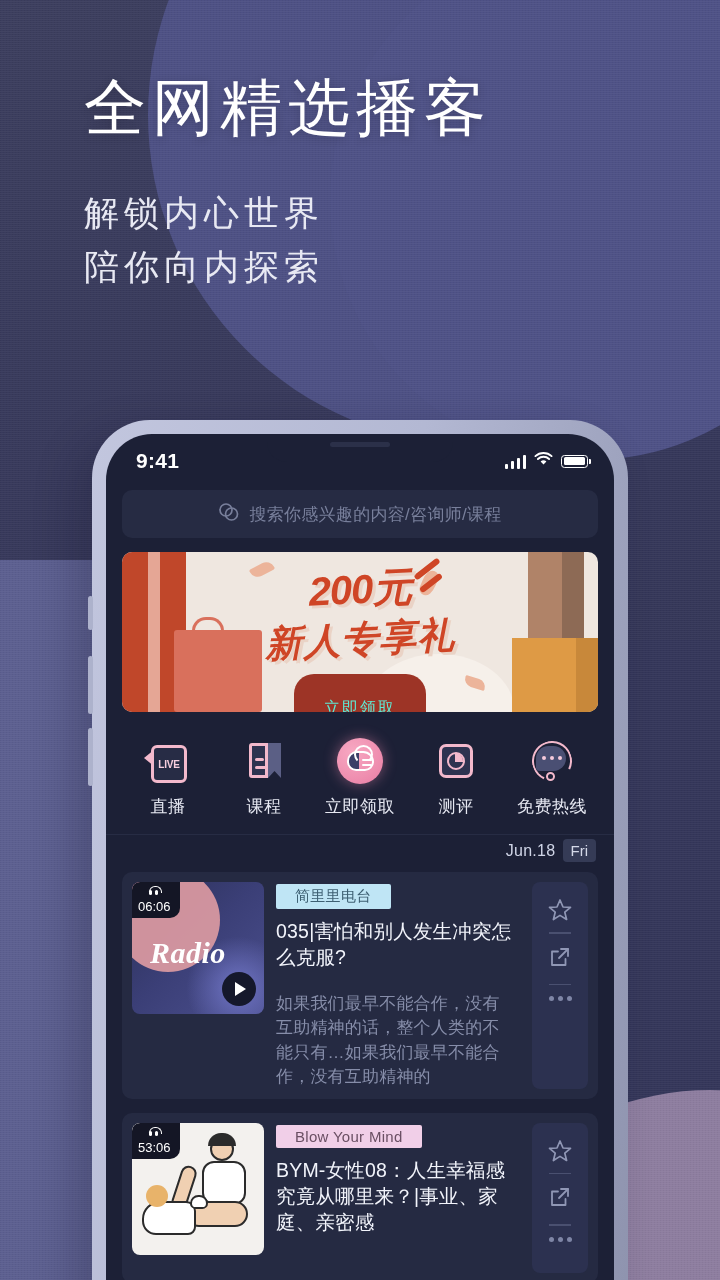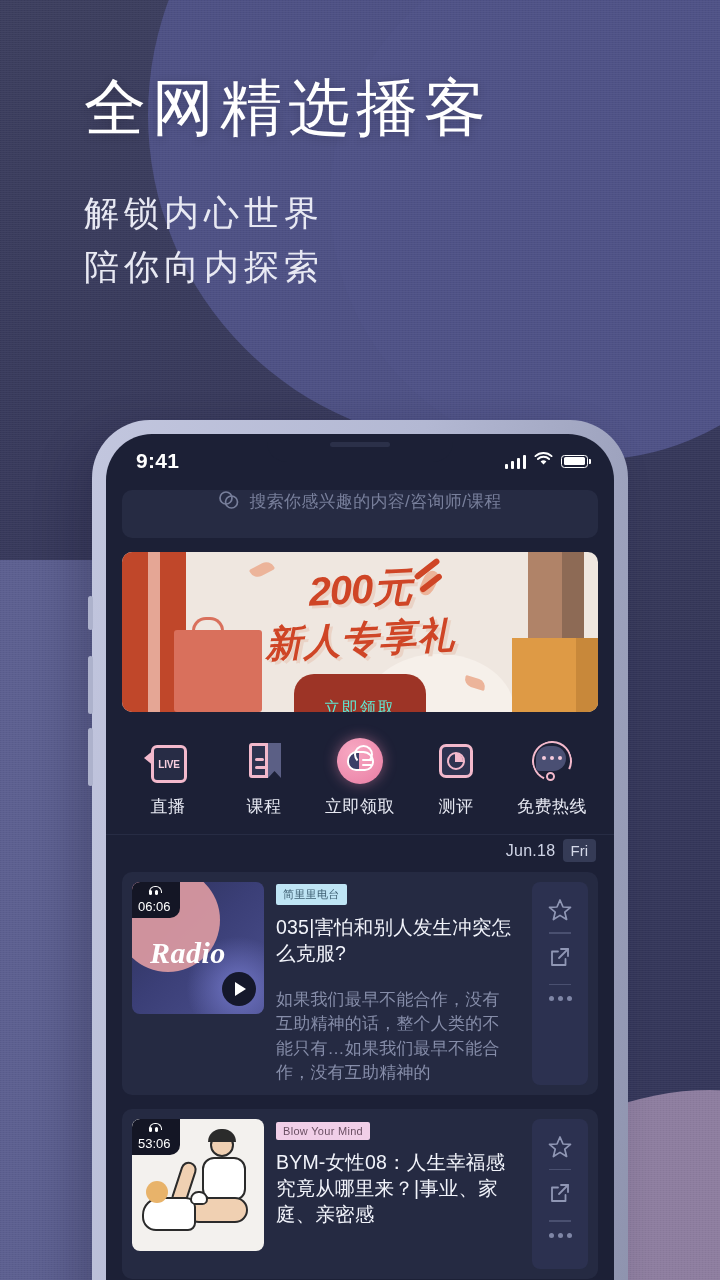--- a/index.html
+++ b/index.html
@@ -148,21 +148,21 @@
     content:""; position:absolute; right:-4px; top:3.5px;
     width:2px; height:5px; background:#fff; border-radius:0 1px 1px 0;
   }
   .batt i{ position:absolute; inset:1.6px; background:#fff; border-radius:1.6px; display:block; }
 
   
   .searchwrap{ padding:6px 16px 0 16px; }
   .searchbar{
     height:48px; border-radius:10px;
     background:#262b43;
-    display:flex; justify-content:center;
+    display:flex; align-items:center; justify-content:center;
     gap:9px;
   }
   .s-ph{ color:#787f9b; font-size:17px; letter-spacing:.3px; }
 
   
   .bannerwrap{ padding:14px 16px 0 16px; }
   .banner{
     height:160px; border-radius:10px; overflow:hidden;
     background:#efe7e0; position:relative;
   }
@@ -422,22 +422,22 @@
     border-radius:6px 6px 0 0;
   }
   .hp:after{
     content:""; position:absolute; left:0; top:4px;
     width:3px; height:5px; background:#fff; border-radius:1.5px;
     box-shadow:6px 0 0 #fff;
   }
 
   .cbody{ flex:1; min-width:0; padding-top:2px; padding-right:6px; }
   .tag{
-    display:inline-block; font-size:11px;
-    padding:3px 7px; border-radius:2px; letter-spacing:.3px;text-align:right;
+    display:inline-block; font-size:15px;
+    padding:3px 19px; border-radius:2px; letter-spacing:.3px;text-align:right;
   }
   .tag-blue{ background:#bfe5f5; color:#3d5f72; }
   .tag-pink{ background:#f1cfe8; color:#6a4f63; }
   .ctitle{
     color:#f2f4fb; font-size:19.5px; line-height:1.34;
     margin-top:9px; letter-spacing:.2px;
   }
   .cdesc{
     color:#868da9; font-size:17px; line-height:1.42;
     margin-top:22px; letter-spacing:.2px;

